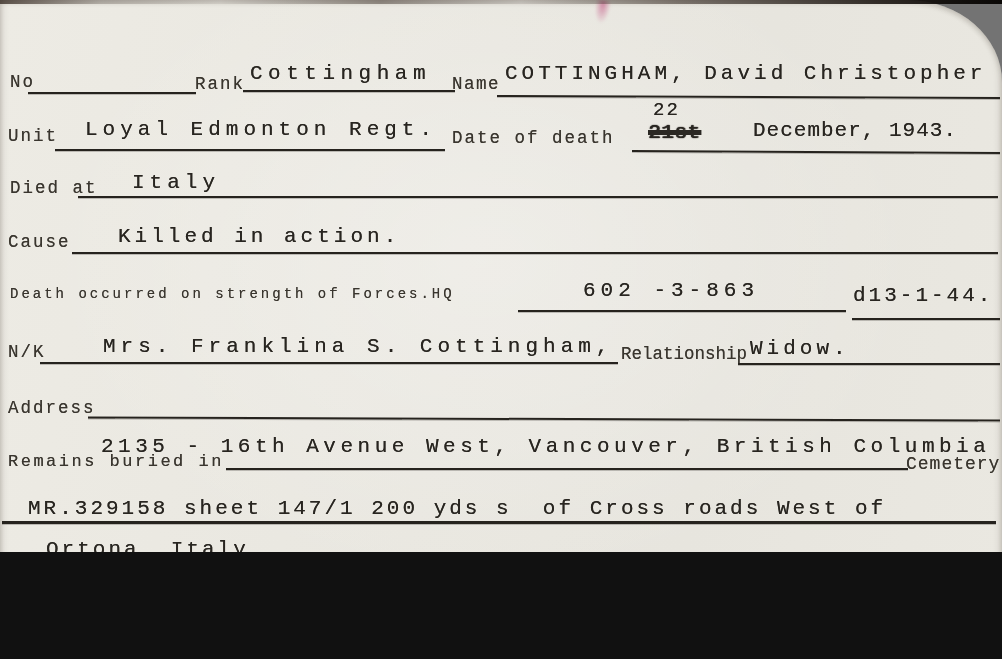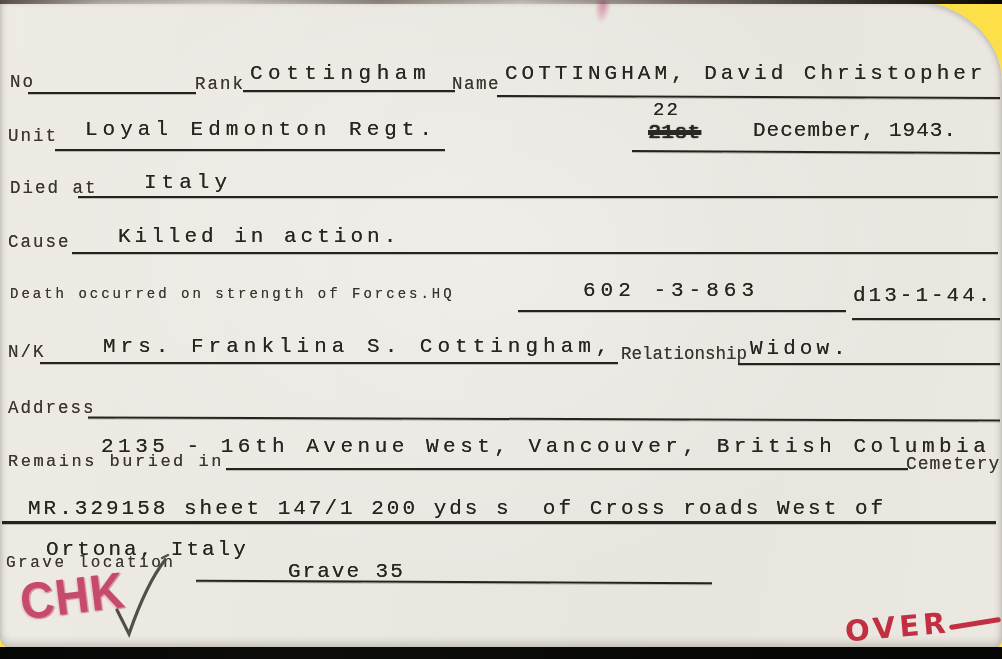--- a/index.html
+++ b/index.html
@@ -1,18 +1,18 @@
 <!DOCTYPE html>
 <html><head>
 <meta charset="utf-8">
 <style>
   html,body{margin:0;padding:0;background:#111;}
   #scan{
-    position:relative;width:1002px;height:659px;overflow:hidden;
-    background:#fde047;
+    position:relative;width:1002px;height:552px;overflow:hidden;
+    background:#737373;
     font-family:"Liberation Mono","DejaVu Sans Mono",monospace;
   }
   #card{
     position:absolute;left:0;top:0;width:1002px;height:648px;
     background:
       radial-gradient(ellipse at 48% 40%, rgba(255,255,255,.28), rgba(255,255,255,0) 60%),
       linear-gradient(100deg,#edebe4 0%,#e9e7e0 45%,#e7e5de 70%,#eae8e1 100%);
     border-top-right-radius:95px 82px;
     border-bottom-left-radius:10px;
     border-bottom-right-radius:8px;
@@ -82,27 +82,28 @@
     <span class="lbl" style="left:195px;top:74px;">Rank</span>
     <span class="val" style="left:250px;top:62px;letter-spacing:5.5px;">Cottingham</span>
     <div class="rule" style="left:243px;top:90px;width:212px;"></div>
     <span class="lbl" style="left:452px;top:74px;letter-spacing:1.5px;">Name</span>
     <span class="val" style="left:505px;top:62px;letter-spacing:4px;">COTTINGHAM, David Christopher</span>
     <div class="rule" style="left:497px;top:96px;width:503px;transform:rotate(.25deg);"></div>
 
     <span class="lbl" style="left:8px;top:126px;">Unit</span>
     <span class="val" style="left:85px;top:118px;letter-spacing:5px;">Loyal Edmonton Regt.</span>
     <div class="rule" style="left:55px;top:149px;width:390px;"></div>
+    <span class="lbl" style="left:452px;top:128px;">Date of death</span>
     <span class="val" style="left:653px;top:99px;font-size:19px;letter-spacing:2px;">22</span>
     <span class="val struck" style="left:648px;top:121px;letter-spacing:.5px;">21st</span>
     <span class="val" style="left:753px;top:119px;letter-spacing:1px;">December, 1943.</span>
     <div class="rule" style="left:632px;top:151px;width:368px;transform:rotate(.3deg);"></div>
 
     <span class="lbl" style="left:10px;top:178px;">Died at</span>
-    <span class="val" style="left:144px;top:171px;letter-spacing:5px;">Italy</span>
+    <span class="val" style="left:132px;top:171px;letter-spacing:5px;">Italy</span>
     <div class="rule" style="left:78px;top:196px;width:920px;"></div>
 
     <span class="lbl" style="left:8px;top:232px;">Cause</span>
     <span class="val" style="left:118px;top:225px;letter-spacing:4px;">Killed in action.</span>
     <div class="rule" style="left:72px;top:252px;width:926px;"></div>
 
     <span class="lbl" style="left:10px;top:286px;font-size:14px;letter-spacing:3px;">Death occurred on strength of Forces.HQ</span>
     <span class="val" style="left:583px;top:279px;letter-spacing:5px;">602 -3-863</span>
     <span class="val" style="left:853px;top:284px;letter-spacing:3px;">d13-1-44.</span>
     <div class="rule" style="left:518px;top:310px;width:328px;"></div>

